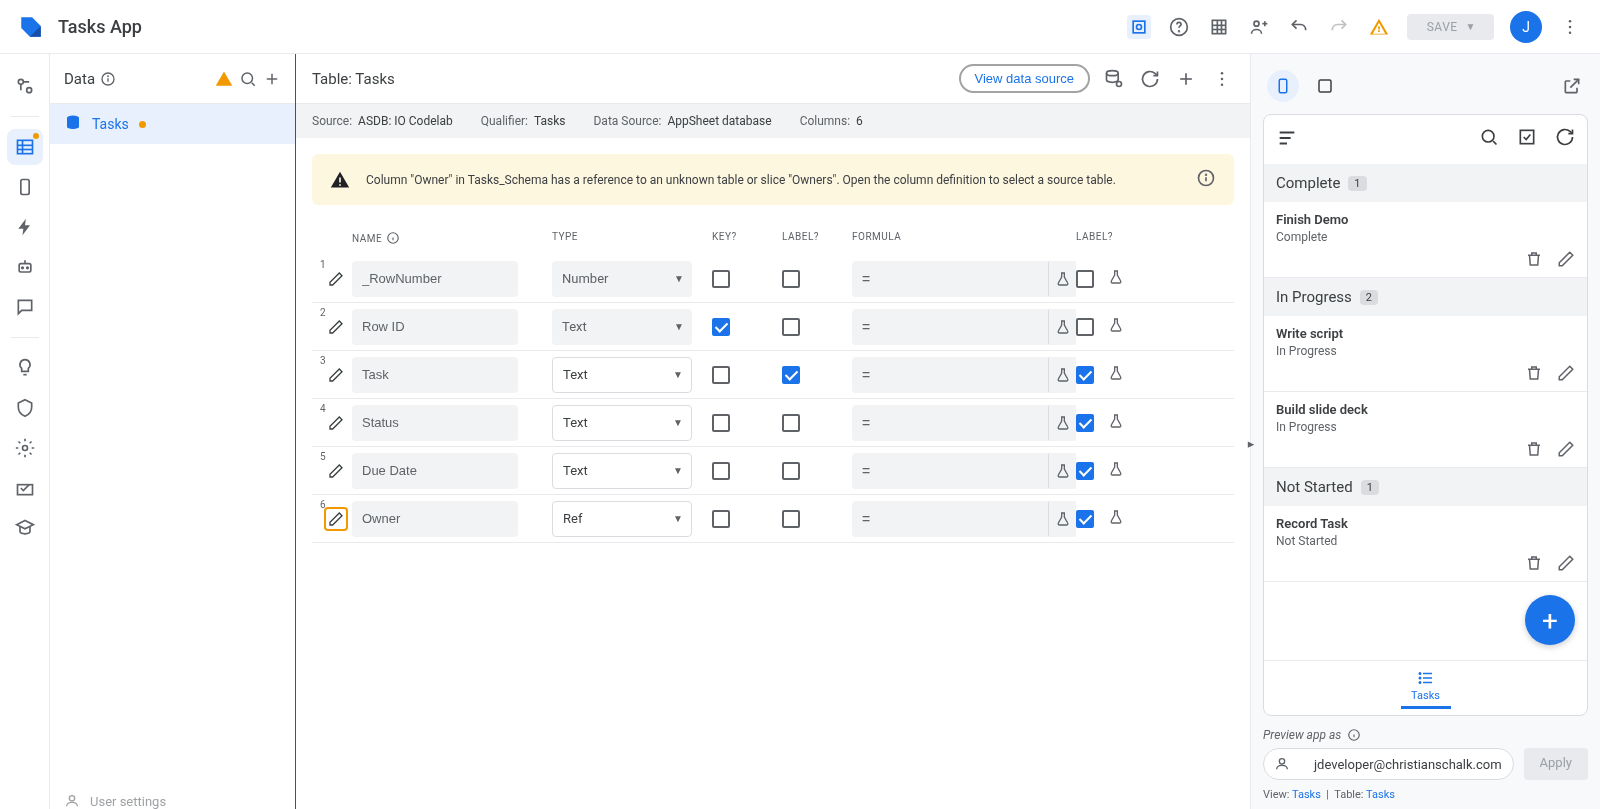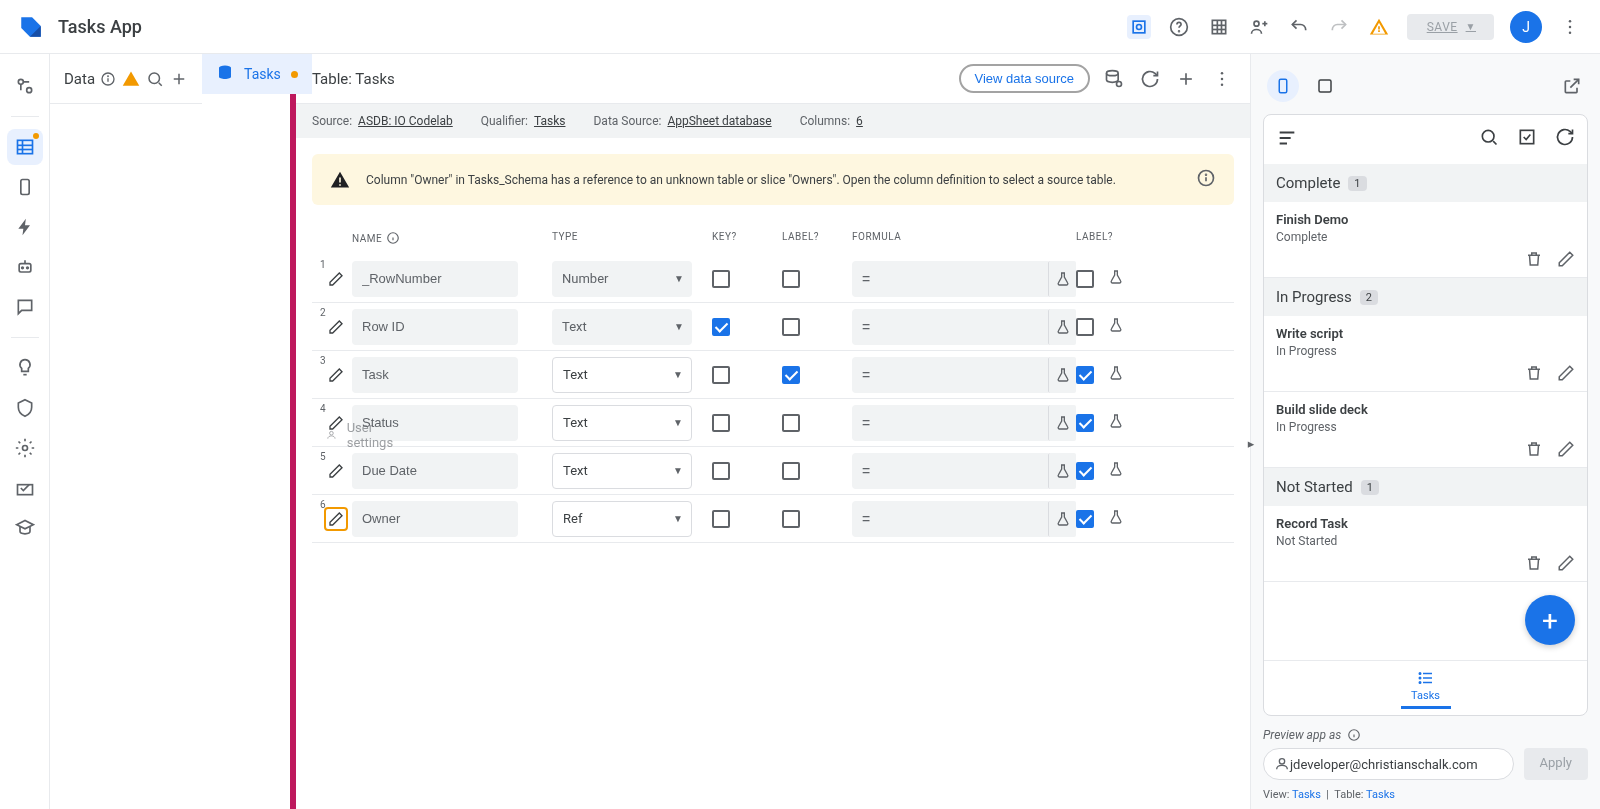--- a/index.html
+++ b/index.html
@@ -5,51 +5,51 @@
     * { box-sizing: border-box; margin: 0; padding: 0; }
     body { font-family: Roboto, Arial, sans-serif; font-size: 13px; color: #3c4043; background: #fff; }
     
     .top-bar { height: 54px; border-bottom: 1px solid #e8eaed; display: flex; align-items: center; padding: 0 18px; justify-content: space-between; }
     .top-left { display: flex; align-items: center; gap: 14px; }
     .app-logo { width: 26px; height: 26px; }
     .app-title { font-size: 18px; font-weight: 500; color: #3c4043; }
     .top-right { display: flex; align-items: center; gap: 16px; }
     .icon-btn { width: 24px; height: 24px; display: inline-flex; align-items: center; justify-content: center; color: #5f6368; cursor: pointer; }
     .icon-btn svg { width: 20px; height: 20px; }
-    .save-btn { background: #e8eaed; color: #9aa0a6; padding: 6px 18px 6px 20px; border-radius: 4px; font-size: 12px; letter-spacing: 0.5px; display: flex; align-items: center; gap: 8px; text-decoration: underline; }
+    .save-btn { background: #e8eaed; color: #9aa0a6; padding: 6px 18px 6px 20px; border-radius: 4px; font-size: 12px; letter-spacing: 0.5px; display: flex; align-items: center; gap: 8px; }
     .avatar { width: 32px; height: 32px; border-radius: 50%; background: #1a73e8; color: #fff; display: flex; align-items: center; justify-content: center; font-size: 14px; }
     
     .main-layout { display: flex; height: calc(100vh - 54px); }
     
     .left-rail { width: 50px; border-right: 1px solid #e8eaed; display: flex; flex-direction: column; align-items: center; padding-top: 14px; gap: 4px; }
     .rail-item { width: 36px; height: 36px; display: flex; align-items: center; justify-content: center; border-radius: 8px; cursor: pointer; position: relative; color: #5f6368; }
     .rail-item.active { background: #e8f0fe; color: #1a73e8; }
     .rail-item .dot { position: absolute; top: 4px; right: 4px; width: 6px; height: 6px; border-radius: 50%; background: #f29900; }
     .rail-divider { width: 28px; height: 1px; background: #e8eaed; margin: 8px 0; }
     
-    .data-panel { width: 246px; border-right: 6px solid #be185d; display: flex; flex-direction: row; }
+    .data-panel { width: 246px; border-right: 1px solid #be185d; display: flex; flex-direction: column; }
     .data-header { height: 50px; display: flex; align-items: center; padding: 0 14px; gap: 6px; border-bottom: 1px solid #e8eaed; }
     .data-header-title { font-size: 15px; color: #3c4043; display: flex; align-items: center; gap: 5px; flex: 1; }
     .data-header .icon-sm { width: 16px; height: 16px; color: #5f6368; }
     .table-item { height: 40px; display: flex; align-items: center; padding: 0 14px; gap: 10px; background: #e8f0fe; cursor: pointer; }
     .table-item-icon { color: #1a73e8; }
     .table-item-label { color: #1a73e8; font-size: 14px; }
     .status-dot { width: 7px; height: 7px; border-radius: 50%; background: #f29900; }
     .data-options { margin-top: auto; padding: 12px 14px; display: flex; justify-content: space-between; align-items: center; border-top: 1px solid #e8eaed; }
     .options-label { font-size: 10px; letter-spacing: 0.8px; color: #5f6368; }
     .user-settings { padding: 6px 14px 0; display: flex; gap: 10px; align-items: center; color: #5f6368; font-size: 13px; opacity: 0.6; }
     
     .center-panel { flex: 1; display: flex; flex-direction: column; overflow: hidden; }
     .center-header { height: 50px; display: flex; align-items: center; padding: 0 16px; border-bottom: 1px solid #e8eaed; gap: 12px; }
     .center-title { font-size: 15px; color: #3c4043; flex: 1; }
     .view-source-btn { border: 2px solid #a3a3a3; border-radius: 16px; padding: 5px 14px; color: #1a73e8; font-size: 13px; cursor: pointer; background: #fff; }
     
     .meta-row { background: #f1f3f4; padding: 10px 16px; display: flex; gap: 28px; font-size: 12px; color: #5f6368; }
     .meta-label { color: #5f6368; }
-    .meta-value { color: #3c4043; margin-left: 6px; text-decoration: underline; }
+    .meta-value { color: #3c4043; margin-left: 6px; }
     
     .center-body { padding: 16px 16px 0; flex: 1; overflow-y: auto; }
     
     .warning-box { background: #fef7e0; border-radius: 6px; padding: 14px 18px; display: flex; align-items: center; gap: 16px; font-size: 12px; margin-bottom: 16px; }
     .warning-box svg { flex-shrink: 0; }
     .warning-info { margin-left: auto; }
     
     .col-head-row { display: flex; padding: 10px 0 10px 8px; font-size: 10px; letter-spacing: 0.5px; color: #5f6368; }
     .col-head-row > div { flex-shrink: 0; }
     .c-num { width: 32px; }
@@ -95,21 +95,21 @@
     .task-title { font-size: 13px; font-weight: 600; color: #3c4043; margin-bottom: 3px; }
     .task-status { font-size: 12px; color: #5f6368; }
     .task-actions { display: flex; gap: 14px; justify-content: flex-end; margin-top: 6px; }
     .fab { position: absolute; right: 12px; bottom: 70px; width: 50px; height: 50px; border-radius: 50%; background: #1a73e8; color: #fff; font-size: 28px; display: flex; align-items: center; justify-content: center; box-shadow: 0 2px 6px rgba(0,0,0,0.2); cursor: pointer; }
     .phone-nav { border-top: 1px solid #e8eaed; padding: 8px 0 6px; display: flex; justify-content: center; }
     .nav-item { text-align: center; color: #1a73e8; font-size: 11px; border-bottom: 3px solid #1a73e8; padding-bottom: 4px; width: 50px; }
     
     .preview-footer { padding-top: 12px; }
     .preview-as { display:flex; align-items:center; gap:6px; font-size:12px; color:#5f6368; margin-bottom:6px;font-style:italic;}
     .preview-email-row { display: flex; gap: 10px; }
-    .email-box { flex: 1; border: 1px solid #dadce0; border-radius: 16px; padding: 7px 10px; font-size: 13px; display: flex; align-items: center; gap: 0; background:#fff;}
+    .email-box { flex: 1; border: 1px solid #dadce0; border-radius: 16px; padding: 7px 10px; font-size: 13px; display: flex; align-items: center; gap: 24px; background:#fff;}
     .apply-btn { background: #e8eaed; color: #9aa0a6; border-radius: 4px; padding: 7px 16px; font-size: 13px; }
     .view-info { font-size: 11px; color: #5f6368; margin-top: 8px; }
     .view-info .link { color: #1a73e8; }
     .expand-arrow { position: absolute; left: -6px; top: 50%; width: 12px; height: 24px; display:flex; align-items:center; justify-content:center; color:#5f6368;}
   </style>
 </head>
 <body>
 
 <div class="top-bar">
   <div class="top-left">

